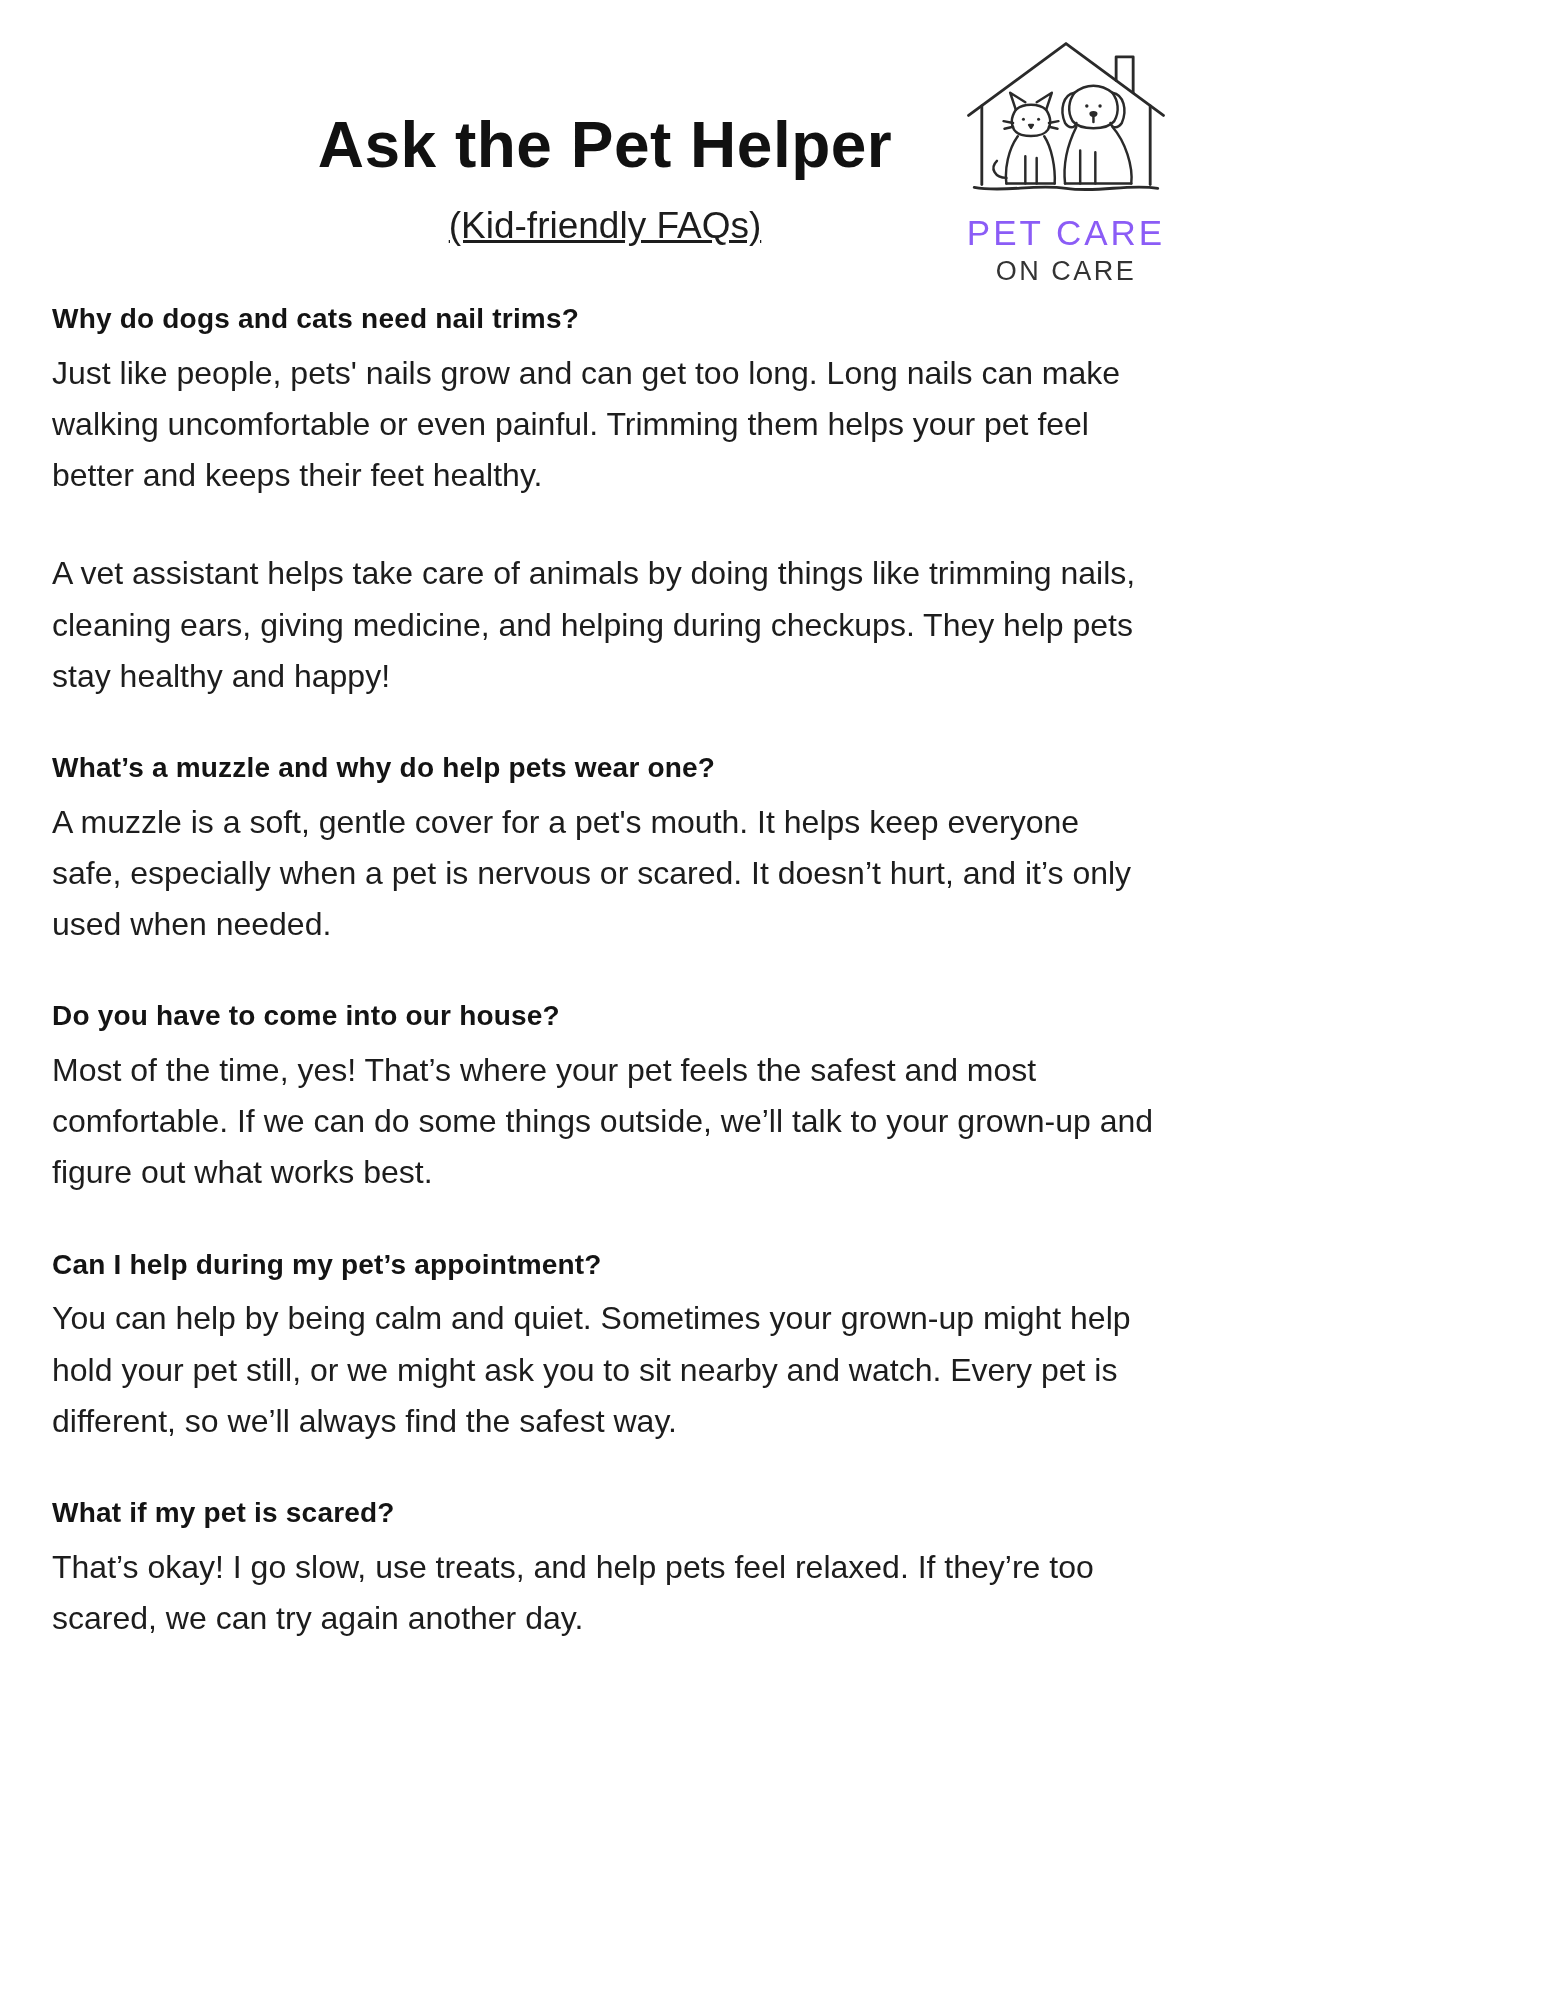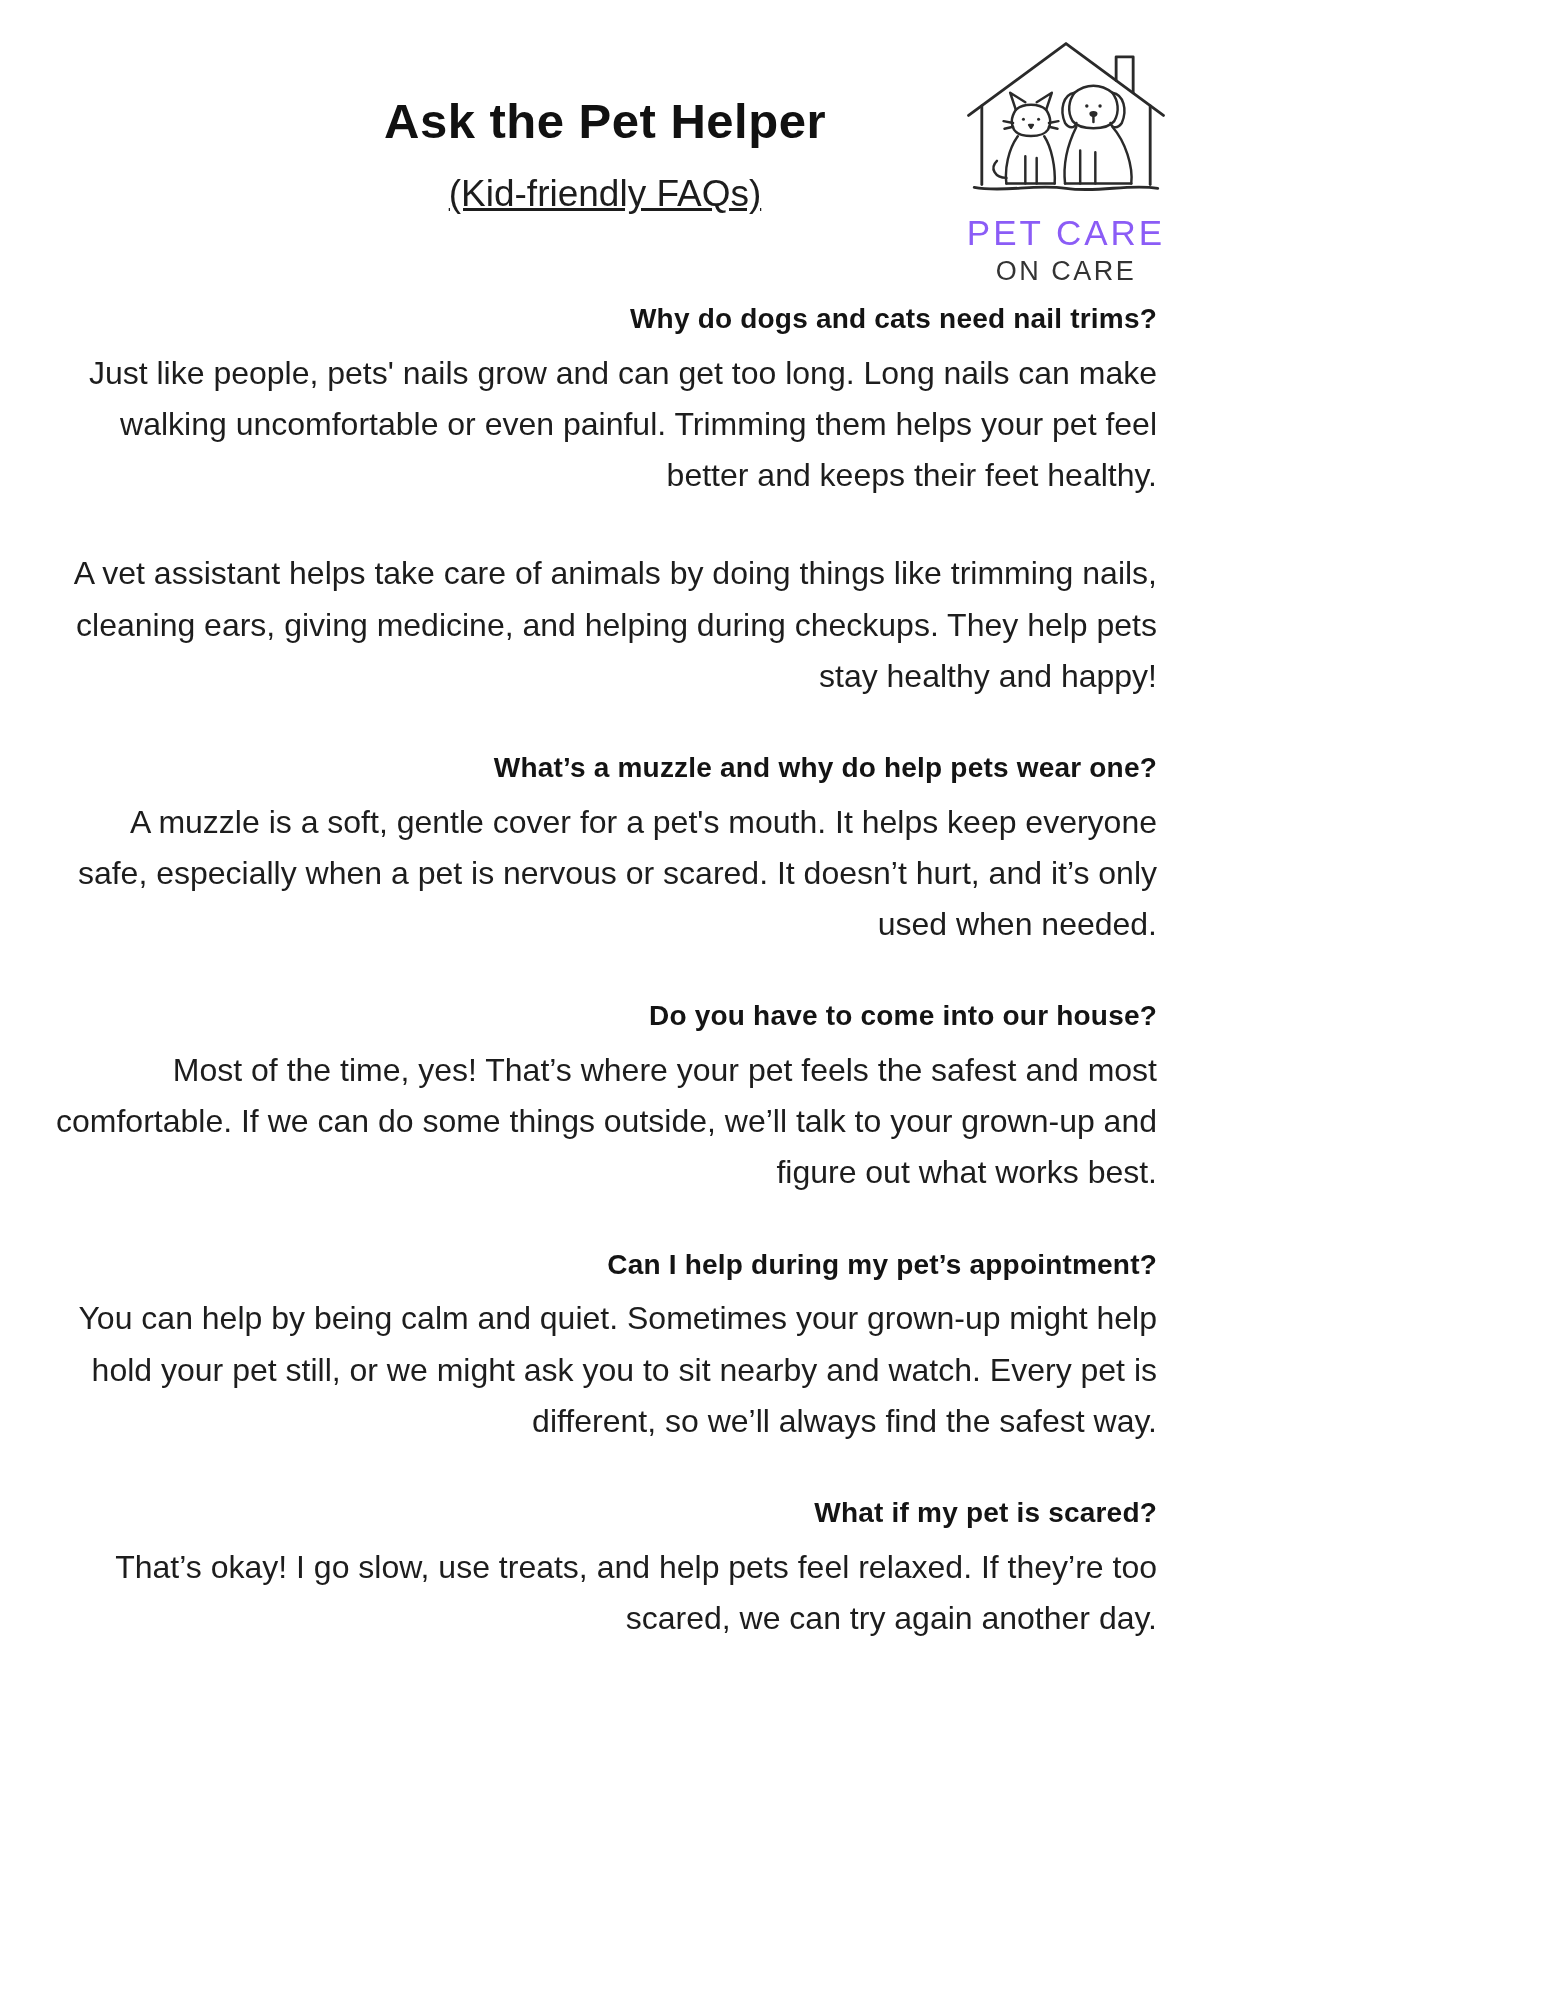--- a/index.html
+++ b/index.html
@@ -22,22 +22,22 @@
     height: 300px;
   }
   .title-block {
     position: absolute;
     left: 0;
     top: 96px;
     width: 1106px;
     text-align: center;
   }
   .doc-title {
-    margin: 0;
-    font-size: 49px;
+    margin: 16px;
+    font-size: 64px;
     line-height: 1.05;
     font-weight: 800;
     color: #111111;
     letter-spacing: 0.5px;
   }
   .doc-subtitle {
     margin: 26px 0 0 0;
     font-size: 37px;
     font-weight: 400;
     color: #1d1d1d;
@@ -59,21 +59,21 @@
     font-weight: 400;
     color: #8b5cf6;
   }
   .logo-sub {
     font-size: 27px;
     letter-spacing: 2.5px;
     margin-top: 3px;
     font-weight: 400;
     color: #333333;
   }
-  .faq-list { max-width: 1105px; text-align: right; }
+  .faq-list { max-width: 1105px; }
   .faq { margin: 0 0 47px 0; }
   .faq:last-child { margin-bottom: 0; }
   .faq h2 {
     margin: 0 0 10px 0;
     font-size: 28px;
     line-height: 1.35;
     font-weight: bold;
     color: #141414;
     letter-spacing: 0.2px;
   }

